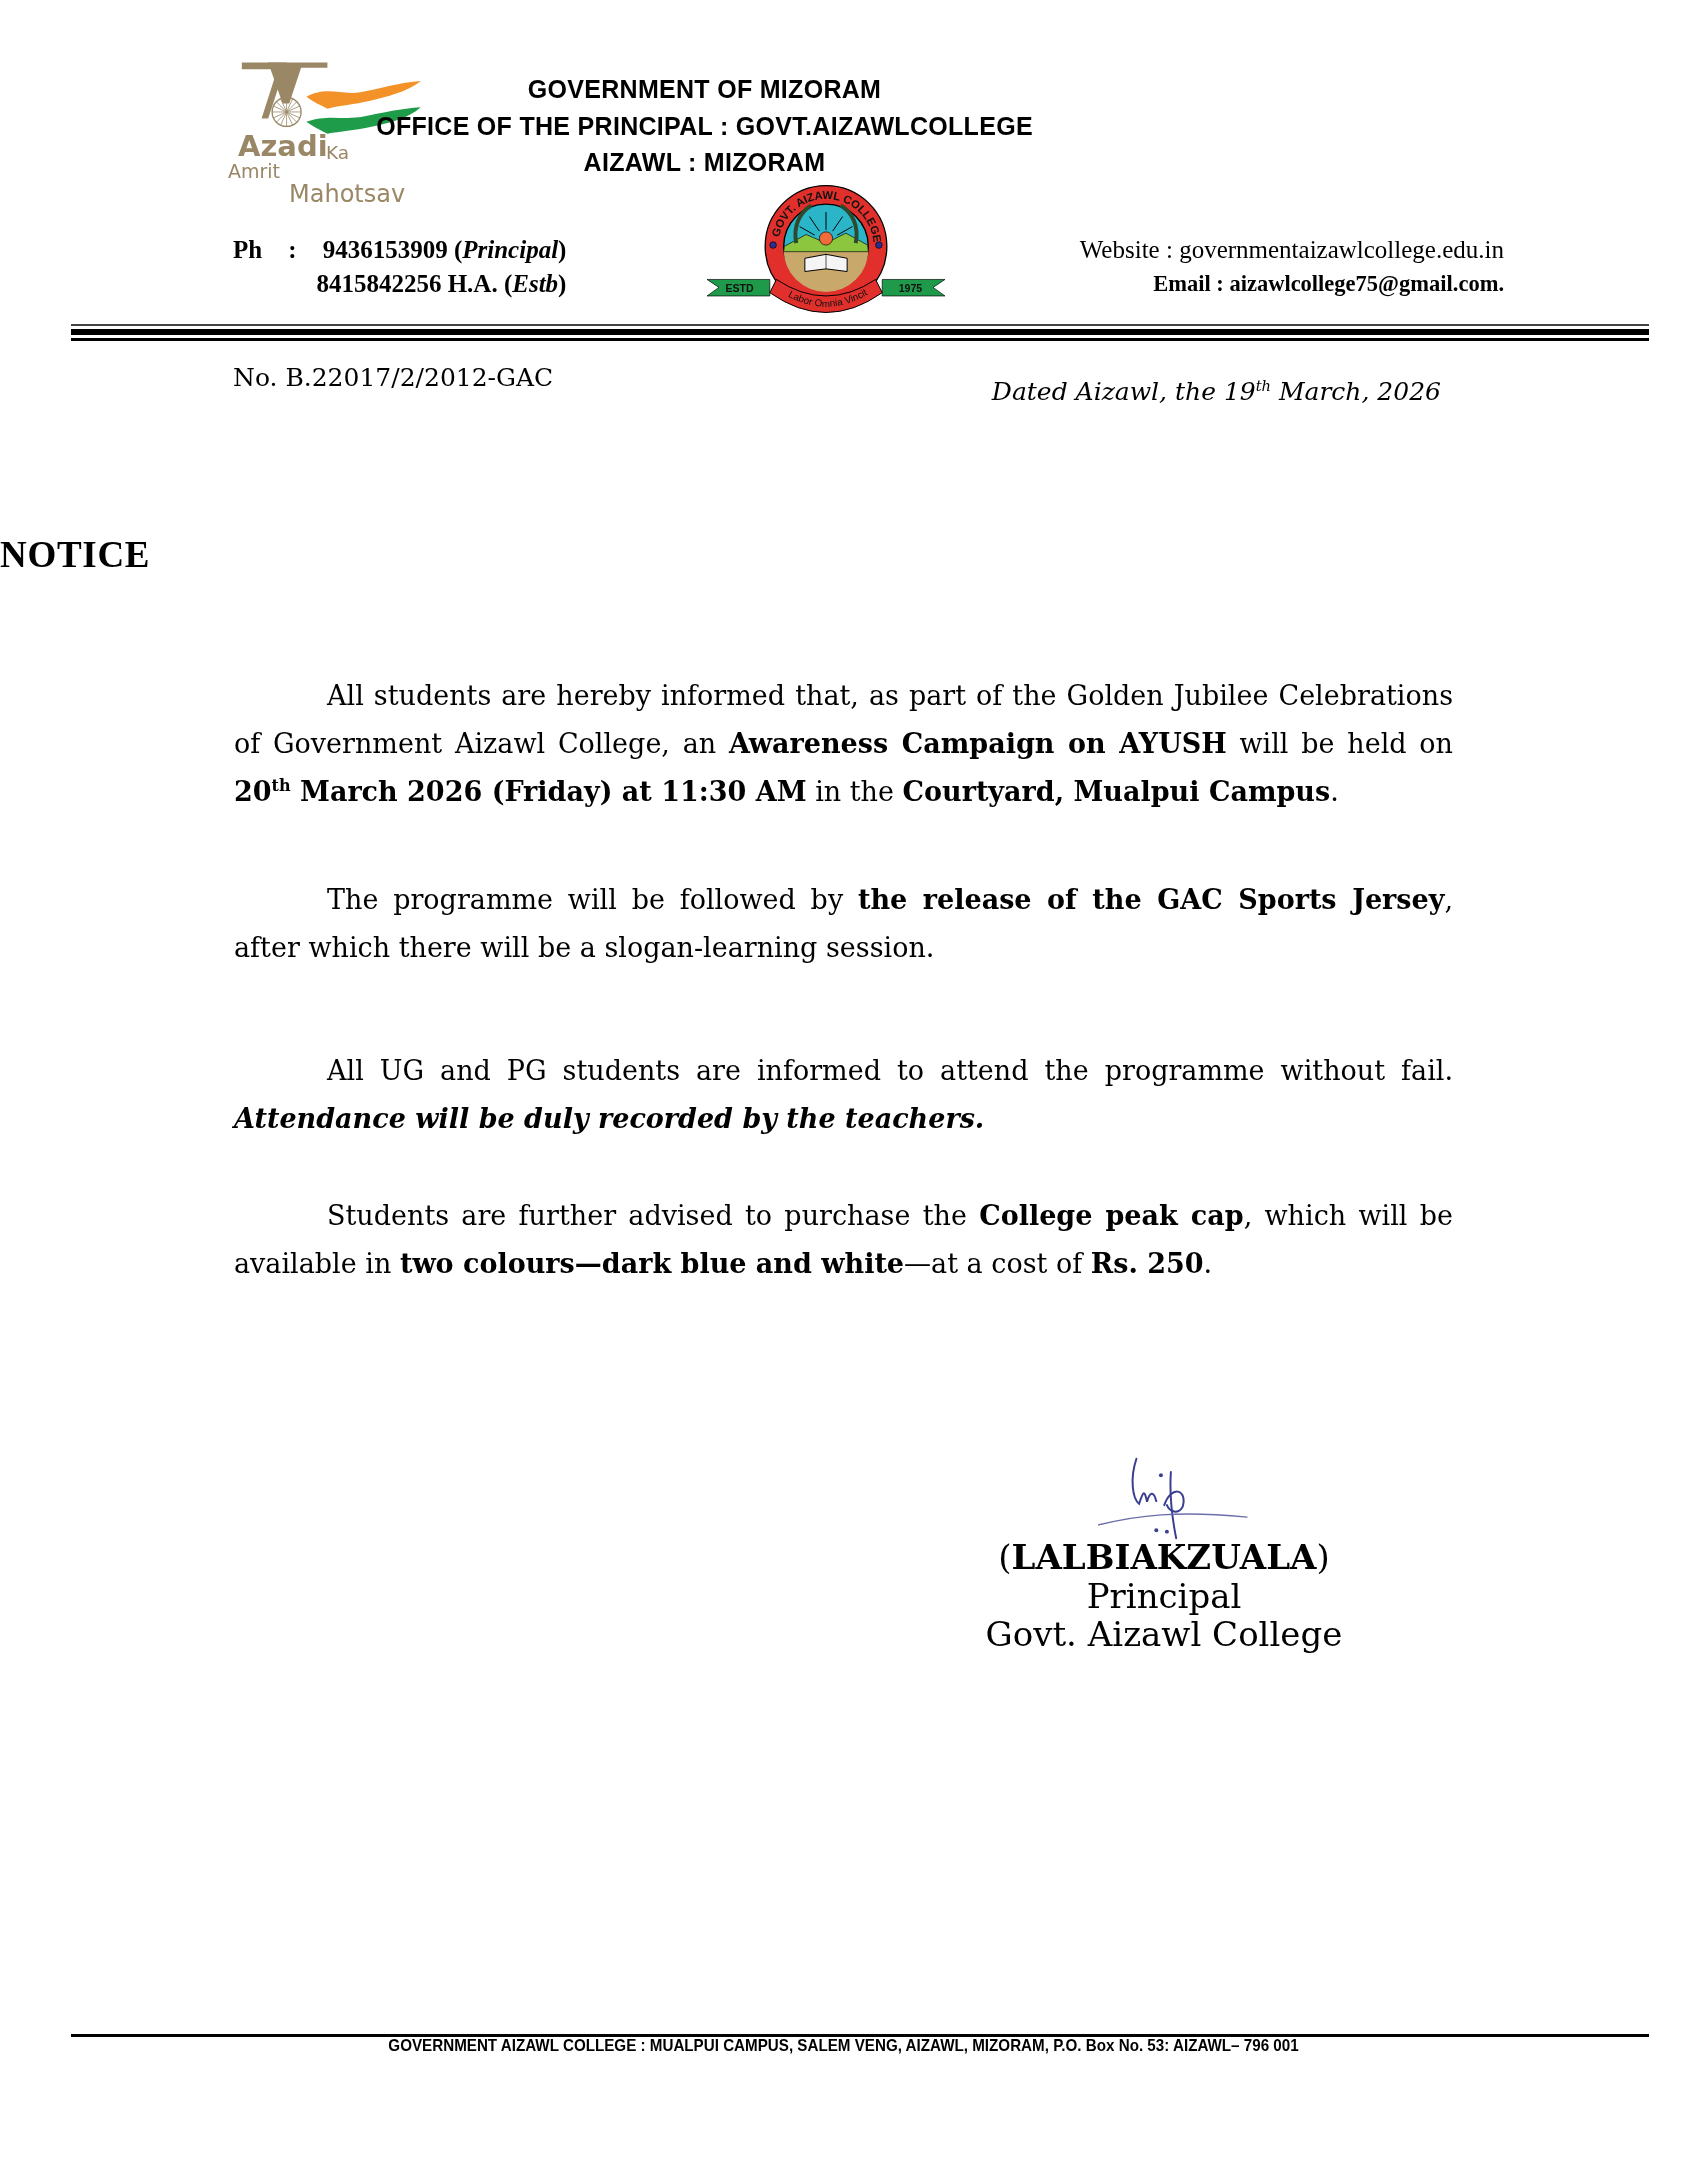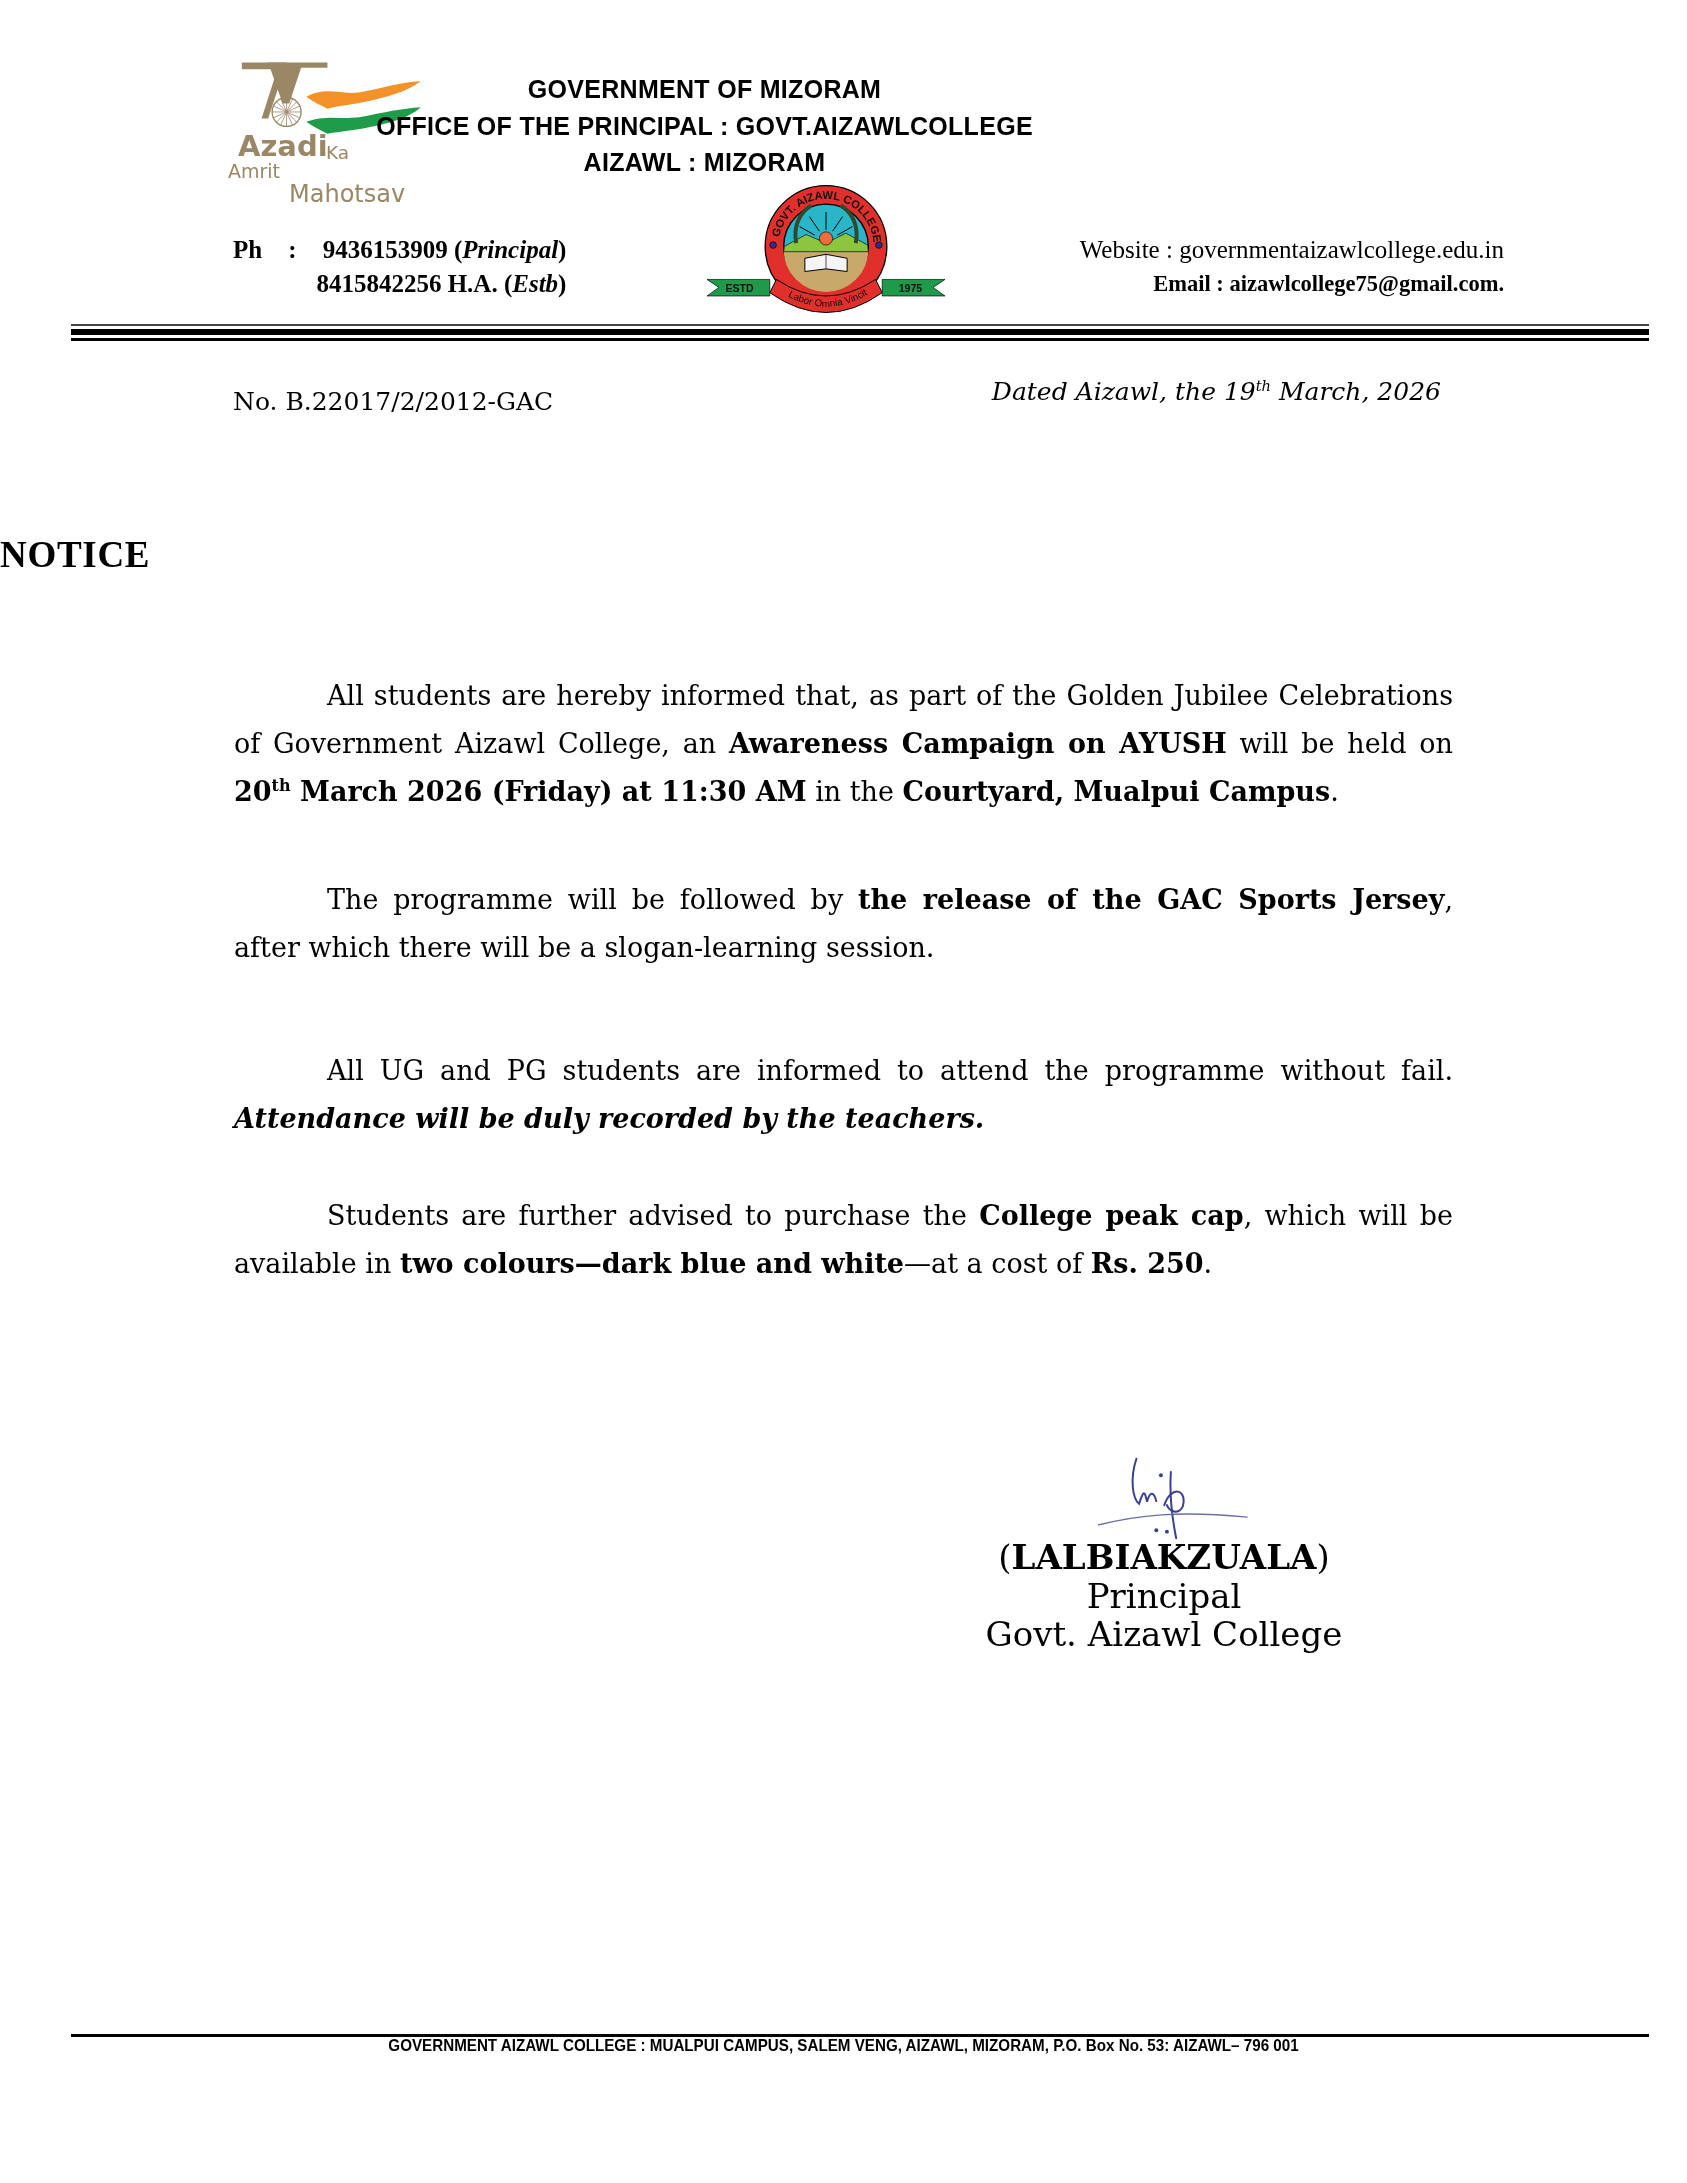--- a/index.html
+++ b/index.html
@@ -140,21 +140,21 @@
   <div style="font-size:22.5px;">
     <b>Email :</b>
     <a class="email-link">aizawlcollege75@gmail.com</a><b>.</b>
   </div>
 </div>
 
 <div class="rule" style="top:324px;height:2px;background:#444;"></div>
 <div class="rule" style="top:329px;height:6px;"></div>
 <div class="rule" style="top:338px;height:2.6px;"></div>
 
-<div class="abs ref" style="left:233px;top:387px;">No. B.22017/2/2012-GAC</div>
+<div class="abs ref" style="left:233px;top:363px;">No. B.22017/2/2012-GAC</div>
 <div class="abs ref" style="right:246px;top:377px;font-style:italic;">
   <span>Dated Aizawl, the 19</span><sup>th</sup><span> March, 2026</span>
 </div>
 
 <div id="notice-title" class="abs">NOTICE</div>
 
 <div class="para" style="top:672px;">
   <span class="indent"></span><span>All students are hereby informed that, as part of the Golden Jubilee Celebrations of Government Aizawl College, an </span><b>Awareness Campaign on AYUSH</b><span> will be held on </span><b>20</b><b><sup>th</sup></b><b> March 2026 (Friday) at 11:30 AM</b><span> in the </span><b>Courtyard, Mualpui Campus</b><span>.</span>
 </div>
 

